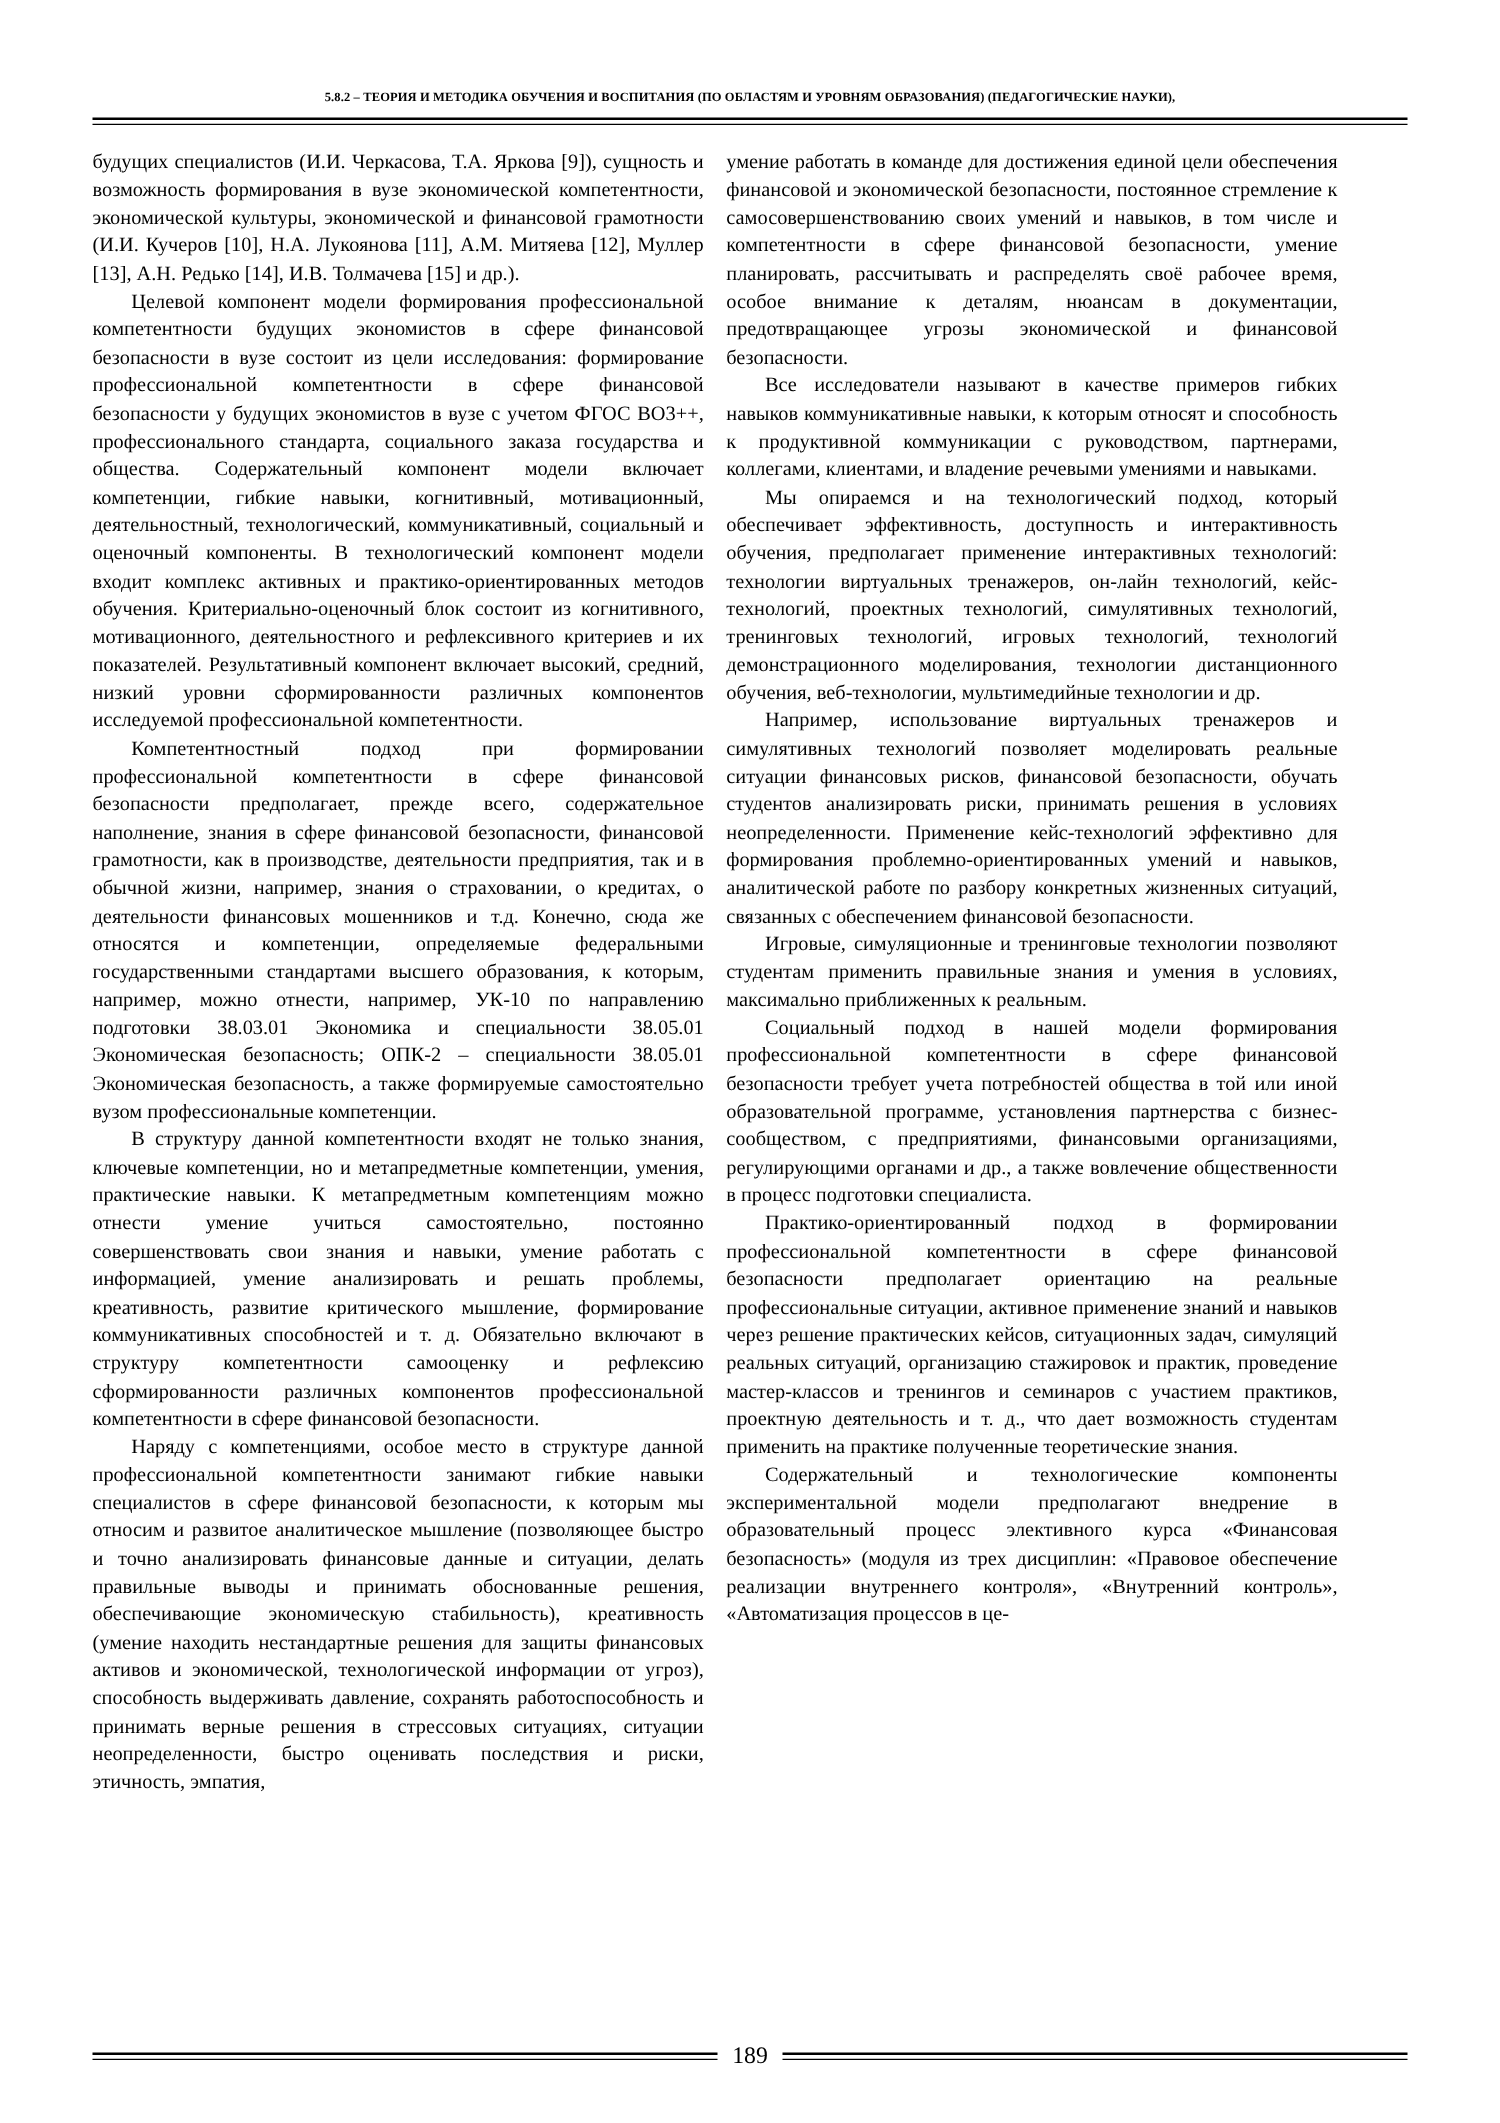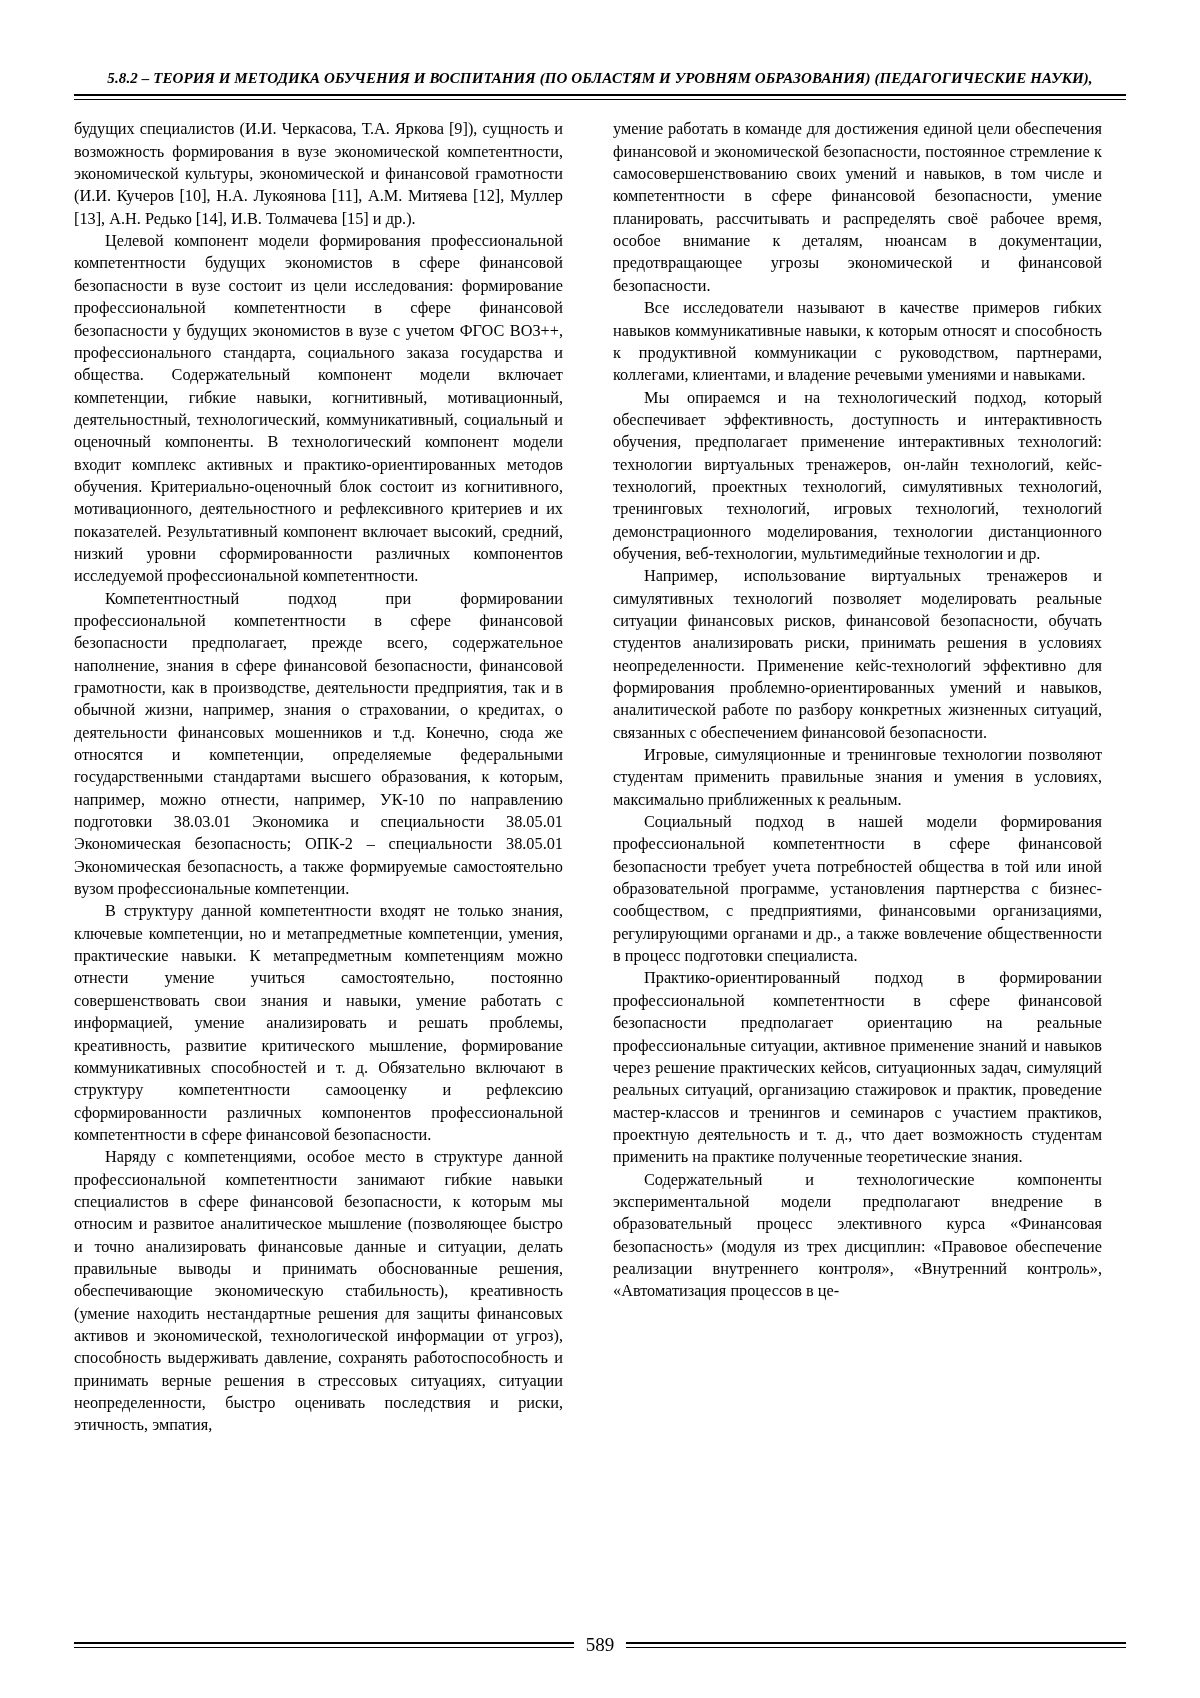--- a/index.html
+++ b/index.html
@@ -18,36 +18,35 @@
     width: 1200px;
     height: 1698px;
     box-sizing: border-box;
     padding: 72px 74px 40px 74px;
     position: relative;
   }
   .header {
     text-align: center;
     font-family: "Liberation Serif", serif;
     font-weight: bold;
-    font-style: italic;
-    font-size: 15px;
+    font-size: 10px;
     line-height: 13.4px;
     letter-spacing: 0.1px;
   }
   .header div { white-space: nowrap; }
   .rule-top {
     margin-top: 9px;
     border-top: 2.6px solid #000;
     border-bottom: 1.2px solid #000;
     height: 3px;
   }
   .columns {
     margin-top: 18px;
     display: flex;
-    gap: 50px;
+    gap: 18px;
   }
   .col {
     width: 489px;
     font-size: 16.3px;
     line-height: 22.35px;
     text-align: justify;
     text-justify: inter-word;
     hyphens: manual;
   }
   .col p {
@@ -106,17 +105,17 @@
       <p>Игровые, симуляционные и тренинговые технологии позволяют студентам применить правильные знания и умения в условиях, максимально приближенных к реальным.</p>
       <p>Социальный подход в нашей модели формирования профессиональной компетентности в сфере финансовой безопасности требует учета потребностей общества в той или иной образовательной программе, установления партнерства с бизнес-сообществом, с предприятиями, финансовыми организациями, регулирующими органами и др., а также вовлечение общественности в процесс подготовки специалиста.</p>
       <p>Практико-ориентированный подход в формировании профессиональной компетентности в сфере финансовой безопасности предполагает ориентацию на реальные профессиональные ситуации, активное применение знаний и навыков через решение практических кейсов, ситуационных задач, симуляций реальных ситуаций, организацию стажировок и практик, проведение мастер-классов и тренингов и семинаров с участием практиков, проектную деятельность и т. д.,  что дает возможность студентам применить на практике полученные теоретические знания.</p>
       <p>Содержательный и технологические компоненты экспериментальной модели предполагают внедрение в образовательный процесс элективного курса «Финансовая безопасность» (модуля из трех дисциплин: «Правовое обеспечение реализации внутреннего контроля», «Внутренний контроль», «Автоматизация процессов в це-</p>
     </div>
 
   </div>
 
   <div class="footer">
     <div class="line"></div>
-    <div class="pageno">589</div>
+    <div class="pageno">189</div>
     <div class="line"></div>
   </div>
 
 </div>
 
 </body></html>

